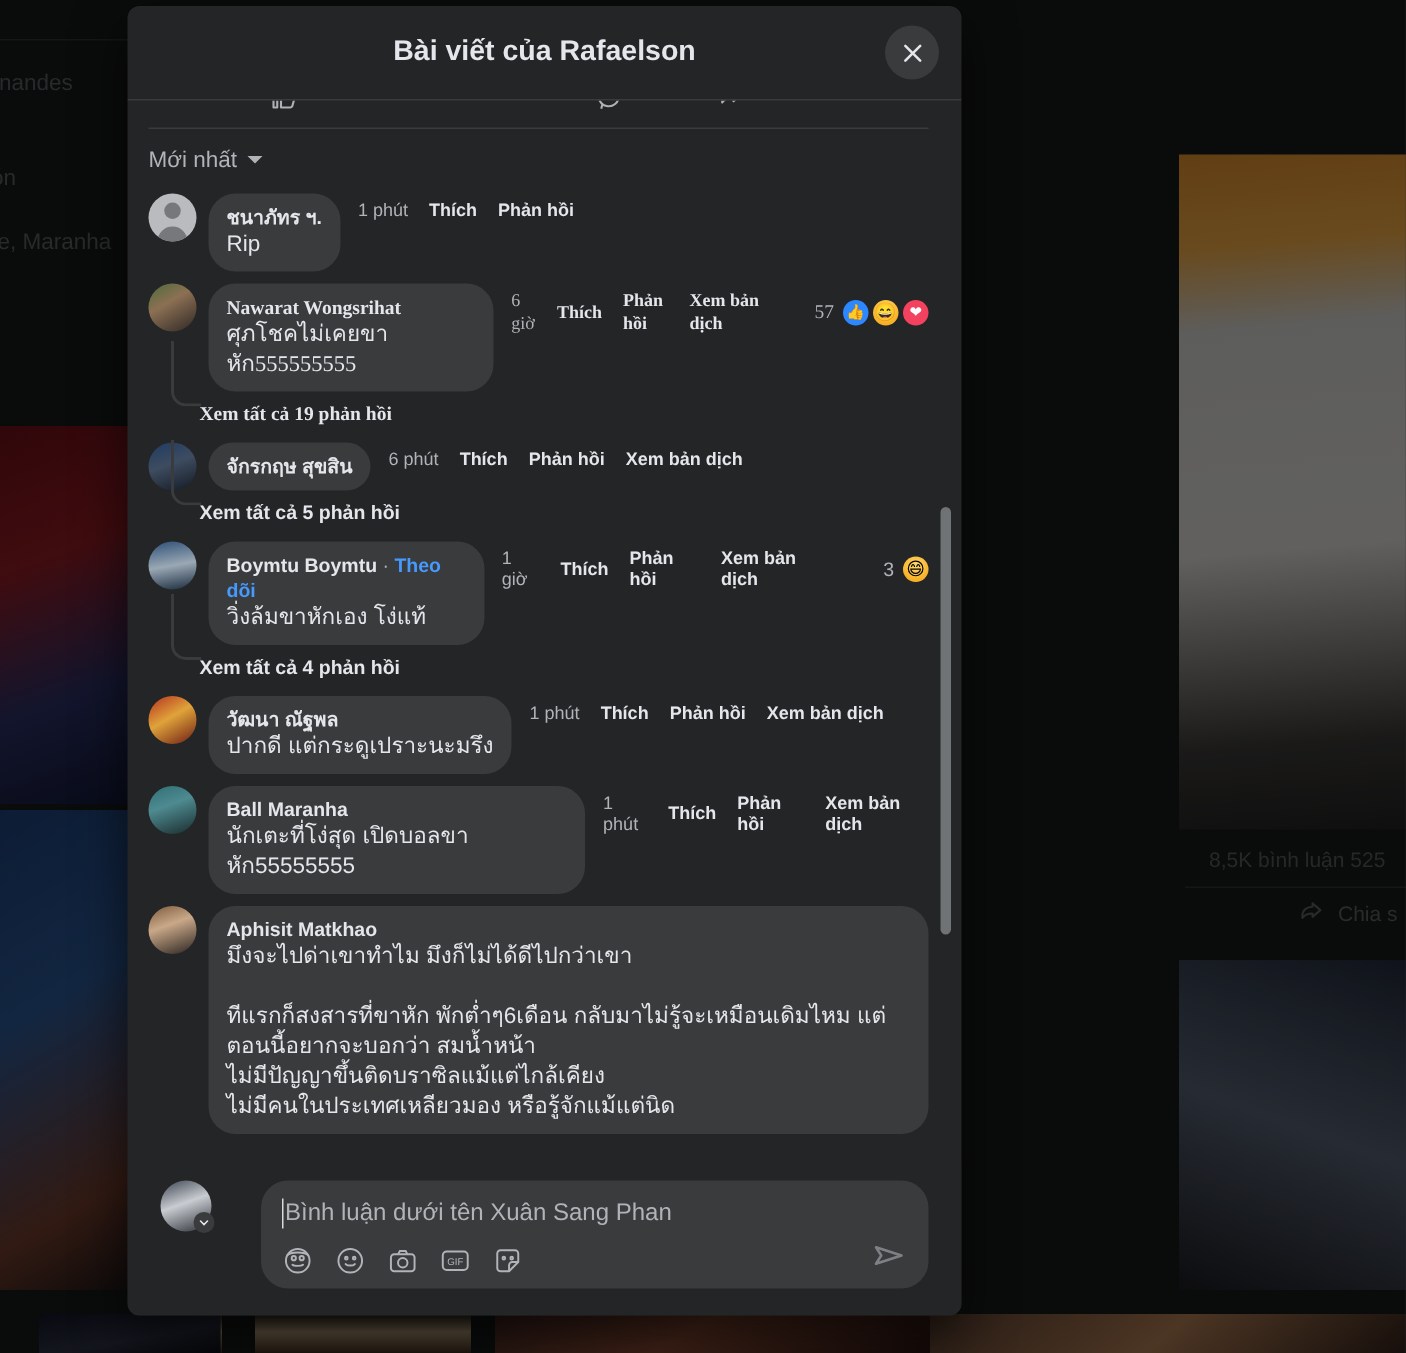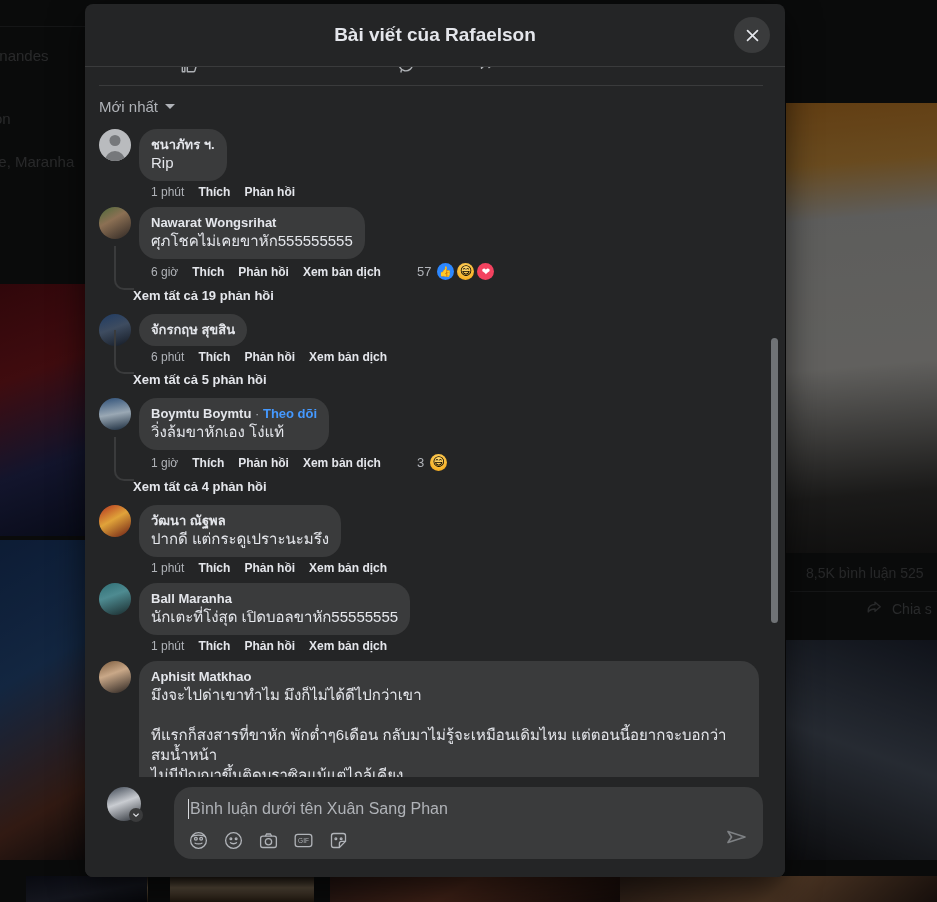--- a/index.html
+++ b/index.html
@@ -24,21 +24,21 @@
   .ph-f { background: linear-gradient(150deg,#4a2b24 0%,#8b4a33 45%,#2a1713 100%); }
   .ph-g { background: linear-gradient(140deg,#5c4031 0%,#a8764f 50%,#32211a 100%); }
   .ph-naruto { background: linear-gradient(175deg,#d98a2b 0%,#e8a545 14%,#cfcfcc 26%,#d8d6d1 58%,#3b3a38 86%,#232221 100%); }
   .bg-dim { position: absolute; inset: 0; background: rgba(0,0,0,0.55); }
   .bg-meta { position: absolute; color: #55585a; font-size: 14px; white-space: nowrap; }
   .bg-share { position: absolute; display: flex; align-items: center; gap: 8px; color: #5a5d5f; font-size: 14px; }
 
   
   .modal {
     position: absolute; left: 85px; top: 4px;
-    width: 700px; height: 873px;
+    width: 556px; height: 873px;
     background: #242526;
     border-radius: 8px;
     box-shadow: 0 12px 34px rgba(0,0,0,.6);
     overflow: hidden;
     display: flex; flex-direction: column;
   }
   .modal-header {
     position: relative; height: 63px; flex: 0 0 63px;
     display: flex; align-items: center; justify-content: center;
     border-bottom: 1px solid #3a3b3c;
@@ -72,21 +72,21 @@
   .avatar { width: 32px; height: 32px; border-radius: 50%; flex: 0 0 32px; overflow: hidden; position: relative; }
   .av0 { background: #b9bbbe; }
   .av0::before { content:""; position:absolute; left:50%; top:6px; transform:translateX(-50%); width:11px; height:11px; border-radius:50%; background:#76787b; }
   .av0::after { content:""; position:absolute; left:50%; bottom:-3px; transform:translateX(-50%); width:20px; height:13px; border-radius:10px 10px 0 0; background:#76787b; }
   .av1 { background: linear-gradient(150deg,#4c6b3a 0%,#8c7054 40%,#2e2724 100%); }
   .av2 { background: linear-gradient(160deg,#1f3b63 0%,#3e4c60 45%,#141a24 100%); }
   .av3 { background: linear-gradient(170deg,#2d4f77 0%,#9aa8b4 50%,#1a2b3d 100%); }
   .av4 { background: linear-gradient(150deg,#b3301f 0%,#e0a33a 45%,#6b1c14 100%); }
   .av5 { background: linear-gradient(160deg,#2f6e74 0%,#4e8b91 40%,#1a2b2d 100%); }
   .av6 { background: linear-gradient(160deg,#7a5a3c 0%,#c9a888 40%,#2a2320 100%); }
-  .c-main { display: flex; flex-direction: column; align-items: flex-start; min-width: 0; }
+  .c-main { display: flex; align-items: flex-start; min-width: 0; }
   .bubble { background: #3a3b3c; border-radius: 18px; padding: 7px 12px 8px 12px; max-width: 620px; }
   .c-name { color: #e4e6eb; font-size: 13px; font-weight: bold; line-height: 17px; }
   .follow-sep { color: #b0b3b8; font-weight: normal; }
   .follow-link { font-weight: bold; }
   .c-text { color: #e4e6eb; font-size: 15px; line-height: 20px; white-space: pre-wrap; word-break: break-word; }
   .c-actions { display: flex; align-items: center; gap: 14px; padding: 4px 0 0 12px; }
   .c-time { color: #b0b3b8; font-size: 12px; }
   .c-act { color: #e4e6eb; font-size: 12px; font-weight: bold; cursor: pointer; }
   .reactions { display: flex; align-items: center; gap: 3px; margin-left: 22px; }
   .rcount { color: #b0b3b8; font-size: 13px; margin-right: 3px; }
@@ -201,21 +201,21 @@
                   <div class="c-text">Rip</div>
                 </div>
                 <div class="c-actions">
                   <span class="c-time">1 phút</span>
                   <span class="c-act">Thích</span>
                   <span class="c-act">Phản hồi</span>
                 </div>
               </div>
             </div>
           </div>
-          <div style="position: relative;">
+          <div style="position: relative; font-family: Liberation Serif, serif;">
             <div class="comment">
               <div class="avatar av1"></div>
               <div class="c-main">
                 <div class="bubble">
                   <div class="c-name">Nawarat Wongsrihat</div>
                   <div class="c-text">ศุภโชคไม่เคยขาหัก555555555</div>
                 </div>
                 <div class="c-actions">
                   <span class="c-time">6 giờ</span>
                   <span class="c-act">Thích</span>

